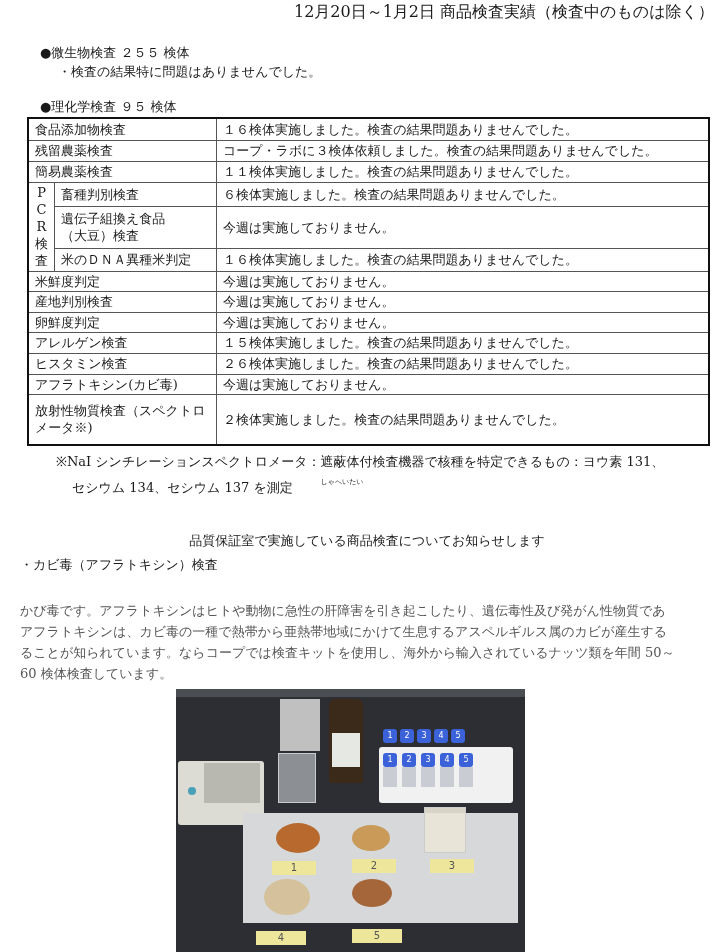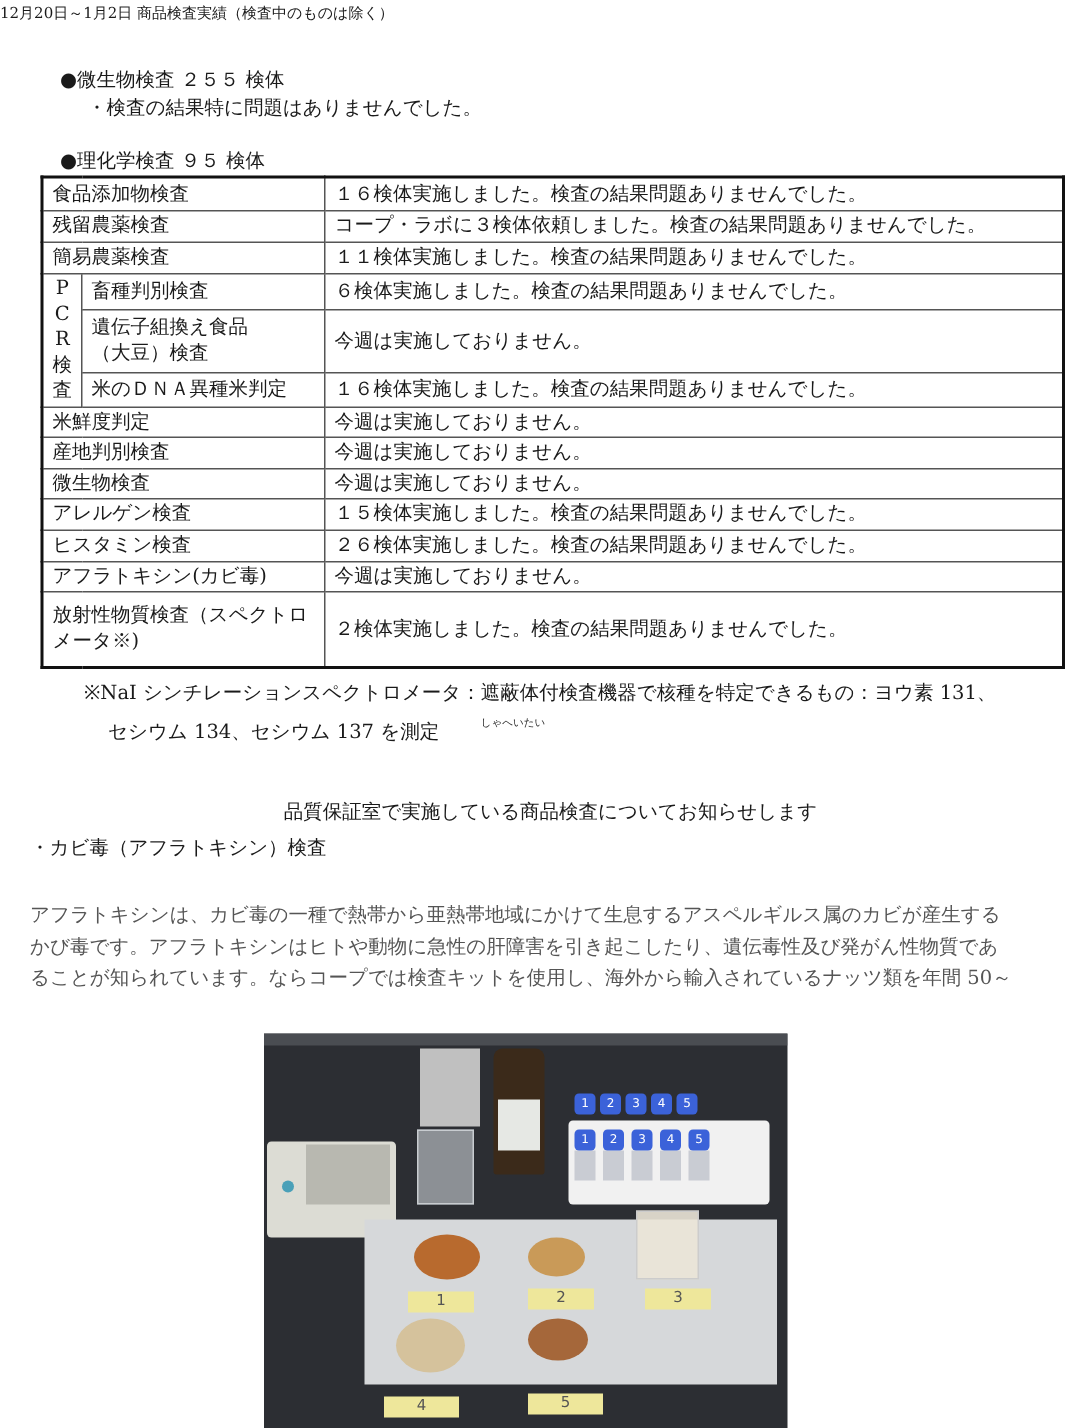--- a/index.html
+++ b/index.html
@@ -2,21 +2,21 @@
 <html><head>
 <meta charset="utf-8">
 <style>
   * { box-sizing: border-box; margin: 0; padding: 0; }
   body {
     width: 714px; height: 952px; background: #ffffff; position: relative;
     font-family: "DejaVu Serif", "Liberation Serif", serif; color: #1a1a1a;
     overflow: hidden;
   }
   .abs { position: absolute; }
-  .title { left: 0; width: 714px; top: 2px; text-align: left; font-size: 10px; }
+  .title { left: 0; width: 714px; top: 2px; text-align: right; font-size: 16px; }
   .sec { font-size: 13px; }
   table.results {
     position: absolute; left: 27px; top: 117px; width: 683px;
     border-collapse: collapse; border: 2px solid #111; font-size: 13px;
   }
   table.results td {
     border: 1px solid #555; padding: 0 6px; vertical-align: middle; line-height: 17px;
   }
   td.name { width: 185px; }
   td.pcr { width: 23px; text-align: center; padding: 0; line-height: 14px; font-size: 13px; }
@@ -82,21 +82,21 @@
   </tr>
   <tr style="height:20px">
     <td class="name" colspan="2">米鮮度判定</td>
     <td>今週は実施しておりません。</td>
   </tr>
   <tr style="height:21px">
     <td class="name" colspan="2">産地判別検査</td>
     <td>今週は実施しておりません。</td>
   </tr>
   <tr style="height:20px">
-    <td class="name" colspan="2">微生物検査</td>
+    <td class="name" colspan="2">卵鮮度判定</td>
     <td>今週は実施しておりません。</td>
   </tr>
   <tr style="height:21px">
     <td class="name" colspan="2">アレルゲン検査</td>
     <td>１５検体実施しました。検査の結果問題ありませんでした。</td>
   </tr>
   <tr style="height:21px">
     <td class="name" colspan="2">ヒスタミン検査</td>
     <td>２６検体実施しました。検査の結果問題ありませんでした。</td>
   </tr>
@@ -116,23 +116,24 @@
 </div>
 <div class="abs note" style="left:56px; top:452px;">
   <span>※NaI シンチレーションスペクトロメータ：</span><span>遮蔽体付検査機器で核種を特定できるもの：ヨウ素 131、</span>
 </div>
 <div class="abs note" style="left:72px; top:479px;">セシウム 134、セシウム 137 を測定</div>
 
 <div class="abs note" style="left:0; width:734px; top:532px; text-align:center;">品質保証室で実施している商品検査についてお知らせします</div>
 
 <div class="abs" style="left:20px; top:556px; font-size:13px;">・カビ毒（アフラトキシン）検査</div>
 <div class="abs body-gray" style="left:20px; top:600px; width:690px;">
+  <div>かび毒です。アフラトキシンはヒトや動物に急性の肝障害を引き起こしたり、遺伝毒性及び発がん性物質であ</div>
   <div>アフラトキシンは、カビ毒の一種で熱帯から亜熱帯地域にかけて生息するアスペルギルス属のカビが産生する</div>
-  <div>かび毒です。アフラトキシンはヒトや動物に急性の肝障害を引き起こしたり、遺伝毒性及び発がん性物質であ</div>
   <div>ることが知られています。ならコープでは検査キットを使用し、海外から輸入されているナッツ類を年間 50～</div>
+  <div>60 検体検査しています。</div>
 </div>
 
 <div class="photo">
 
   <div class="abs" style="left:0;top:0;width:349px;height:8px;background:#4a4d52;"></div>
 
   <div class="abs" style="left:2px;top:72px;width:86px;height:64px;background:#dcdcd4;border-radius:3px;"></div>
   <div class="abs" style="left:28px;top:74px;width:56px;height:40px;background:#b8b8b0;"></div>
   <div class="abs" style="left:12px;top:98px;width:8px;height:8px;background:#4aa0b8;border-radius:50%;"></div>
 

